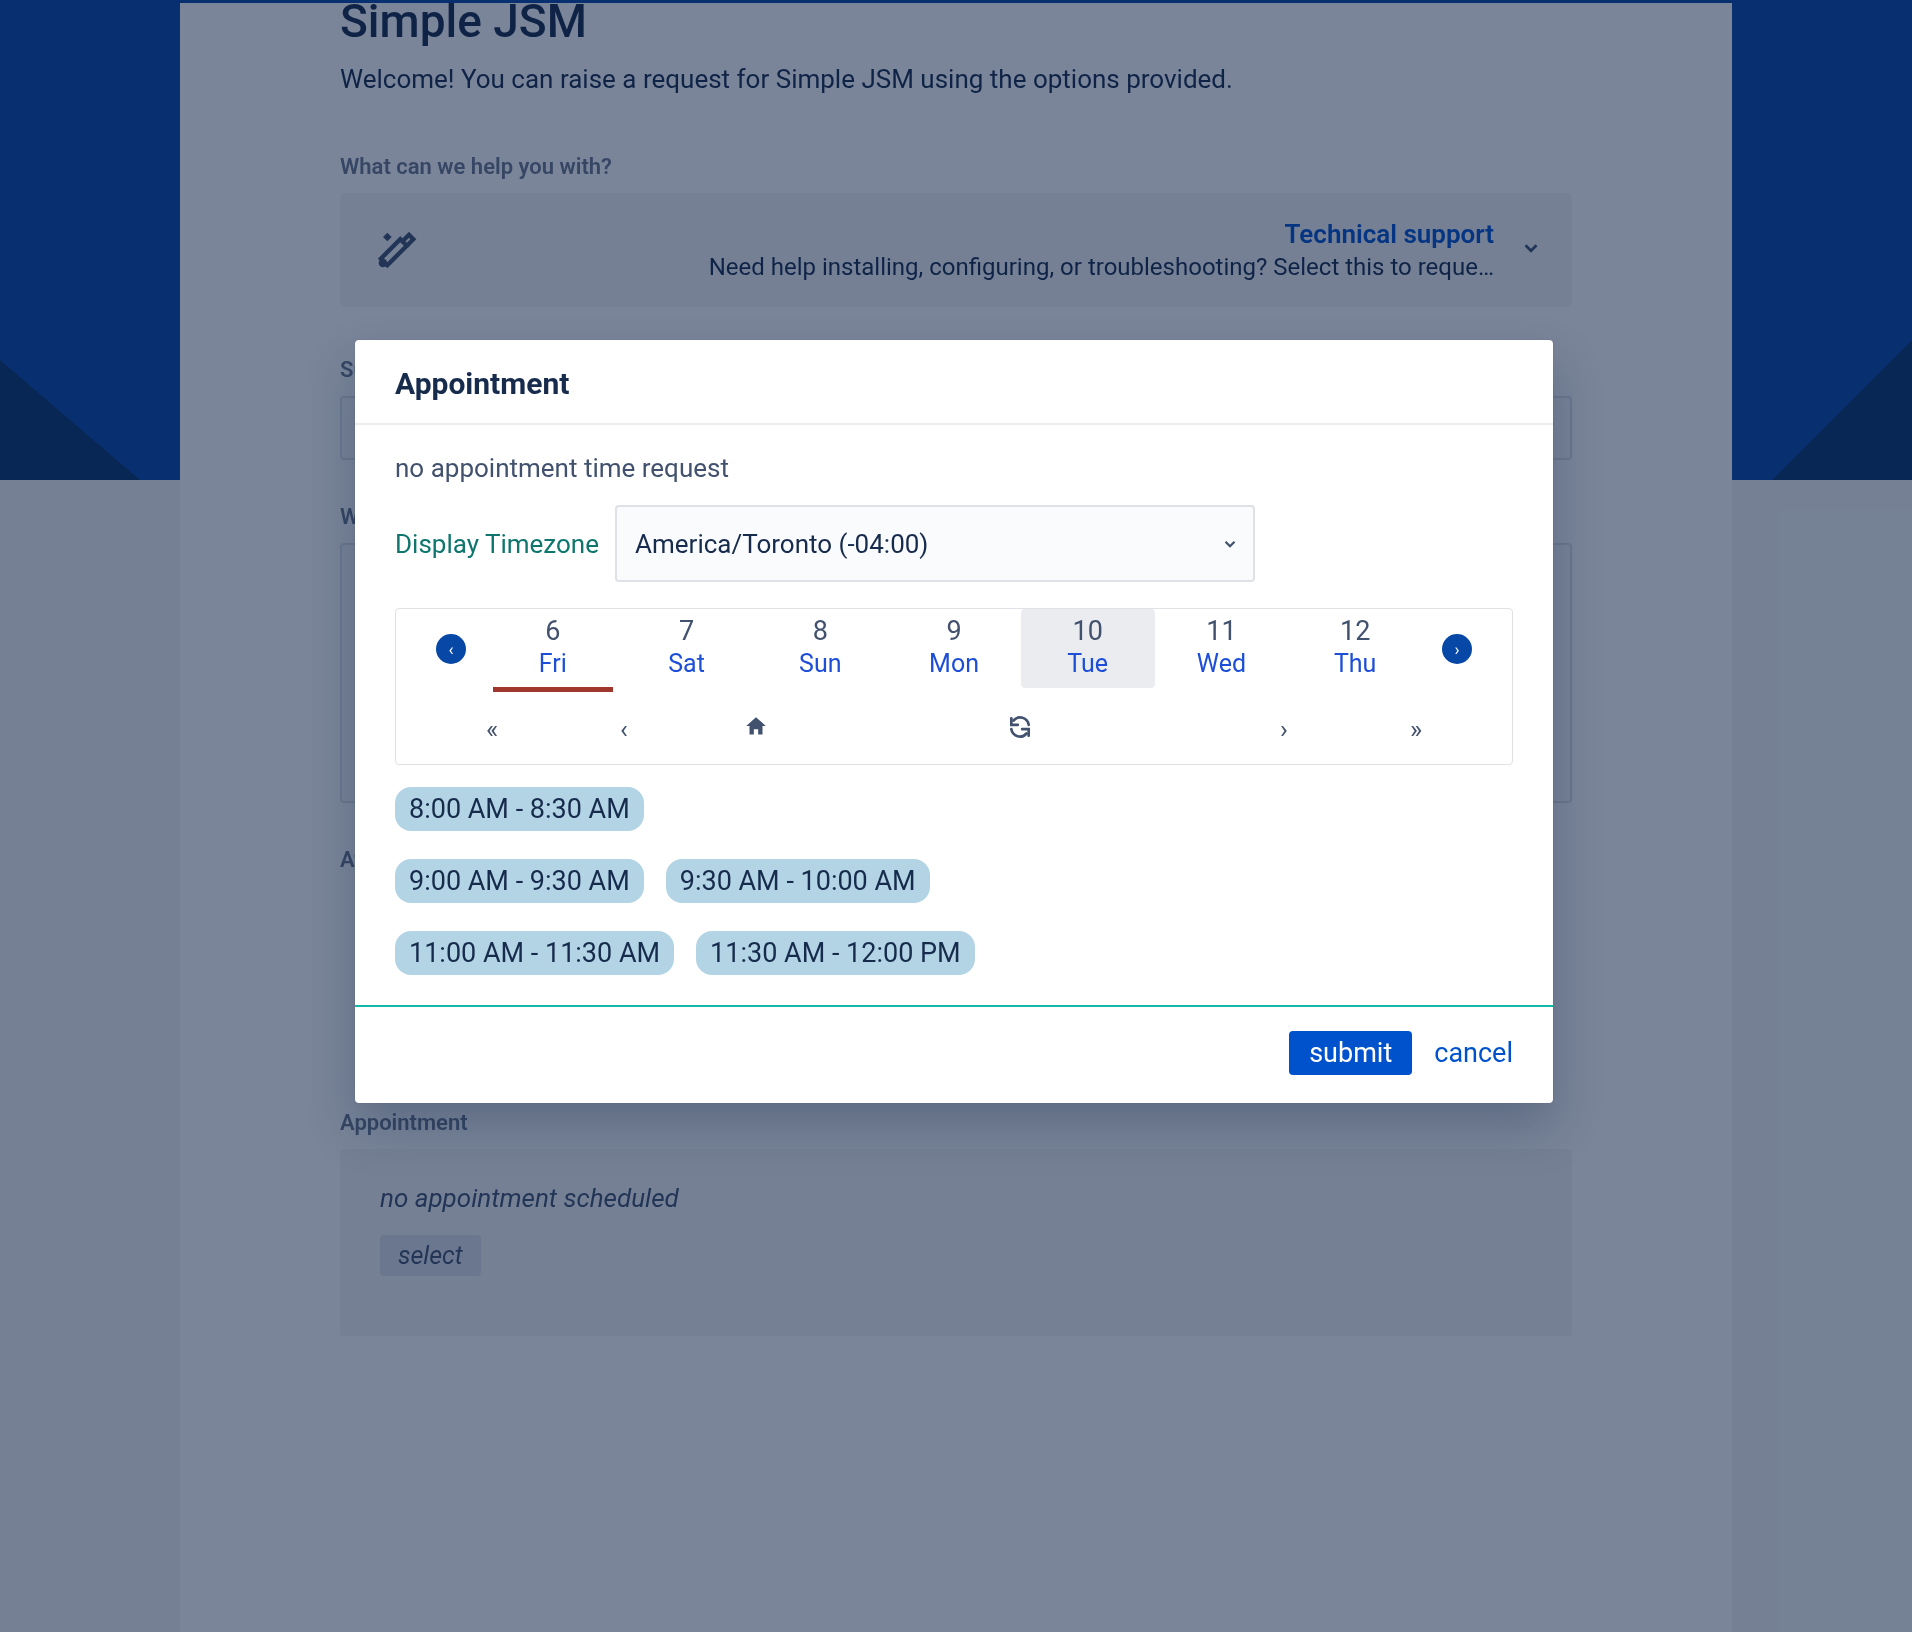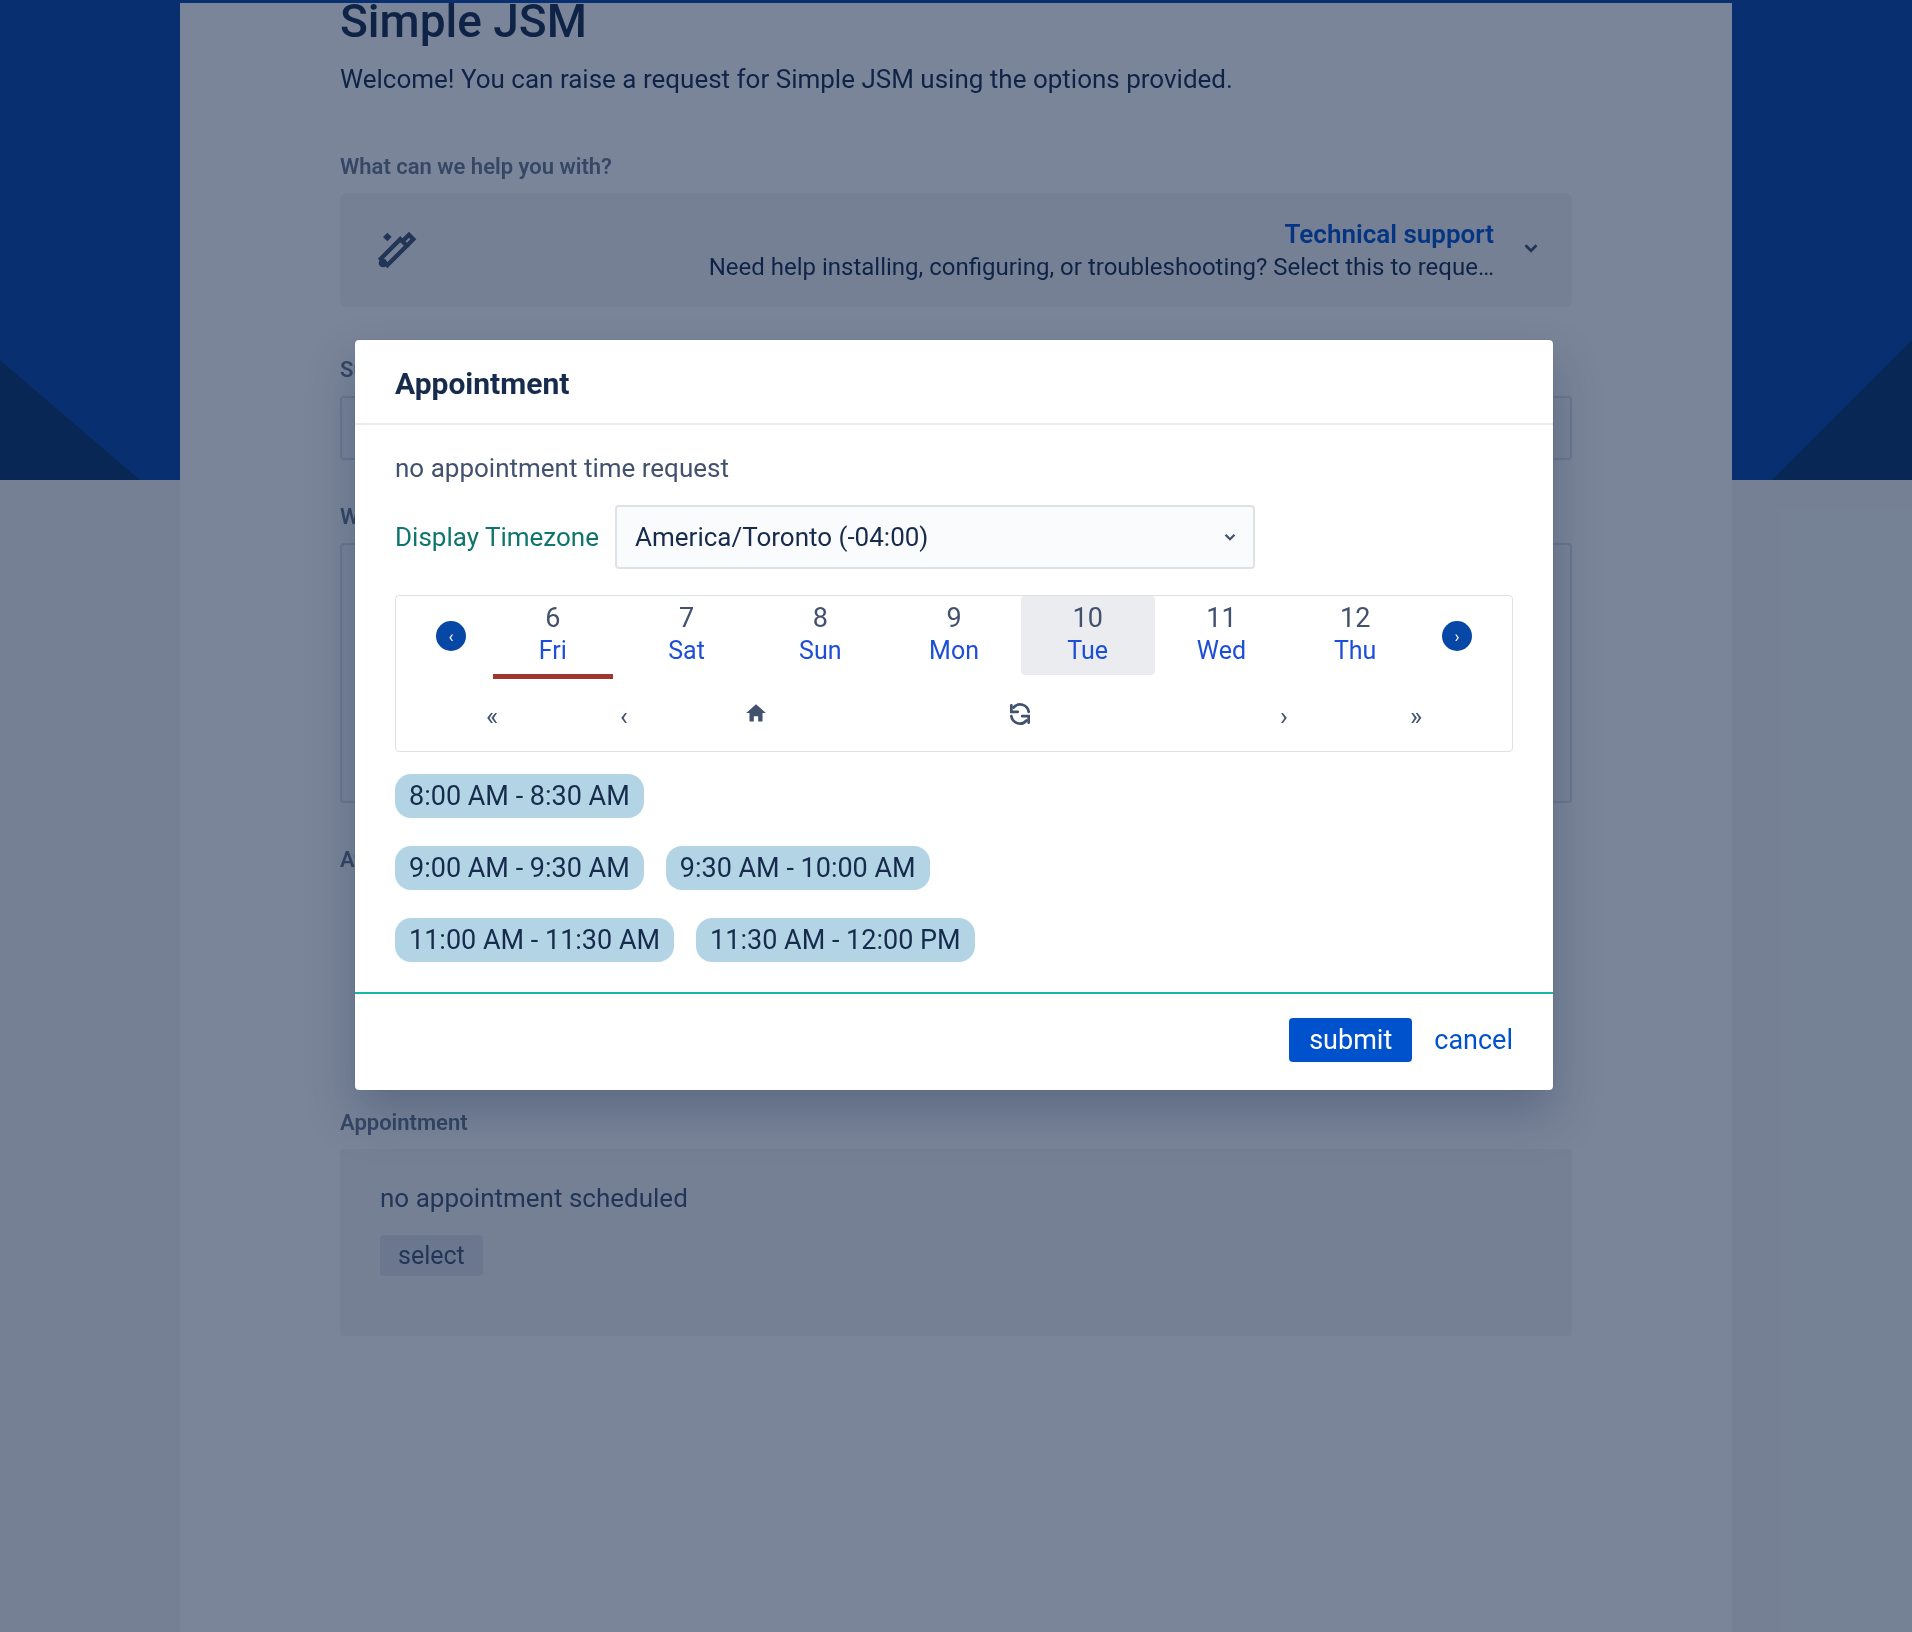--- a/index.html
+++ b/index.html
@@ -127,20 +127,21 @@
     height: 260px;
     border: 2px solid #dfe1e6;
     border-radius: 4px;
     background: #fafbfc;
   }
 
   .appt-box {
     background: #f4f5f7;
     border-radius: 4px;
     padding: 34px 40px 60px 40px;
+    font-style: italic;
   }
   .appt-status {
     font-size: 26px;
     color: #42526e;
     margin-bottom: 22px;
   }
   .select-btn {
     display: inline-block;
     background: #dfe1e6;
     color: #42526e;
@@ -181,21 +182,21 @@
     gap: 16px;
     margin-bottom: 26px;
   }
   .tz-label {
     font-size: 26px;
     color: #0f766e;
   }
   .tz-select {
     flex: 0 0 auto;
     width: 640px;
-    height: 64px;
+    height: 77px;
     border: 2px solid #dfe1e6;
     border-radius: 4px;
     background: #fafbfc;
     font-size: 26px;
     color: #172b4d;
     padding: 0 44px 0 18px;
     position: relative;
     display: flex;
     align-items: center;
   }

